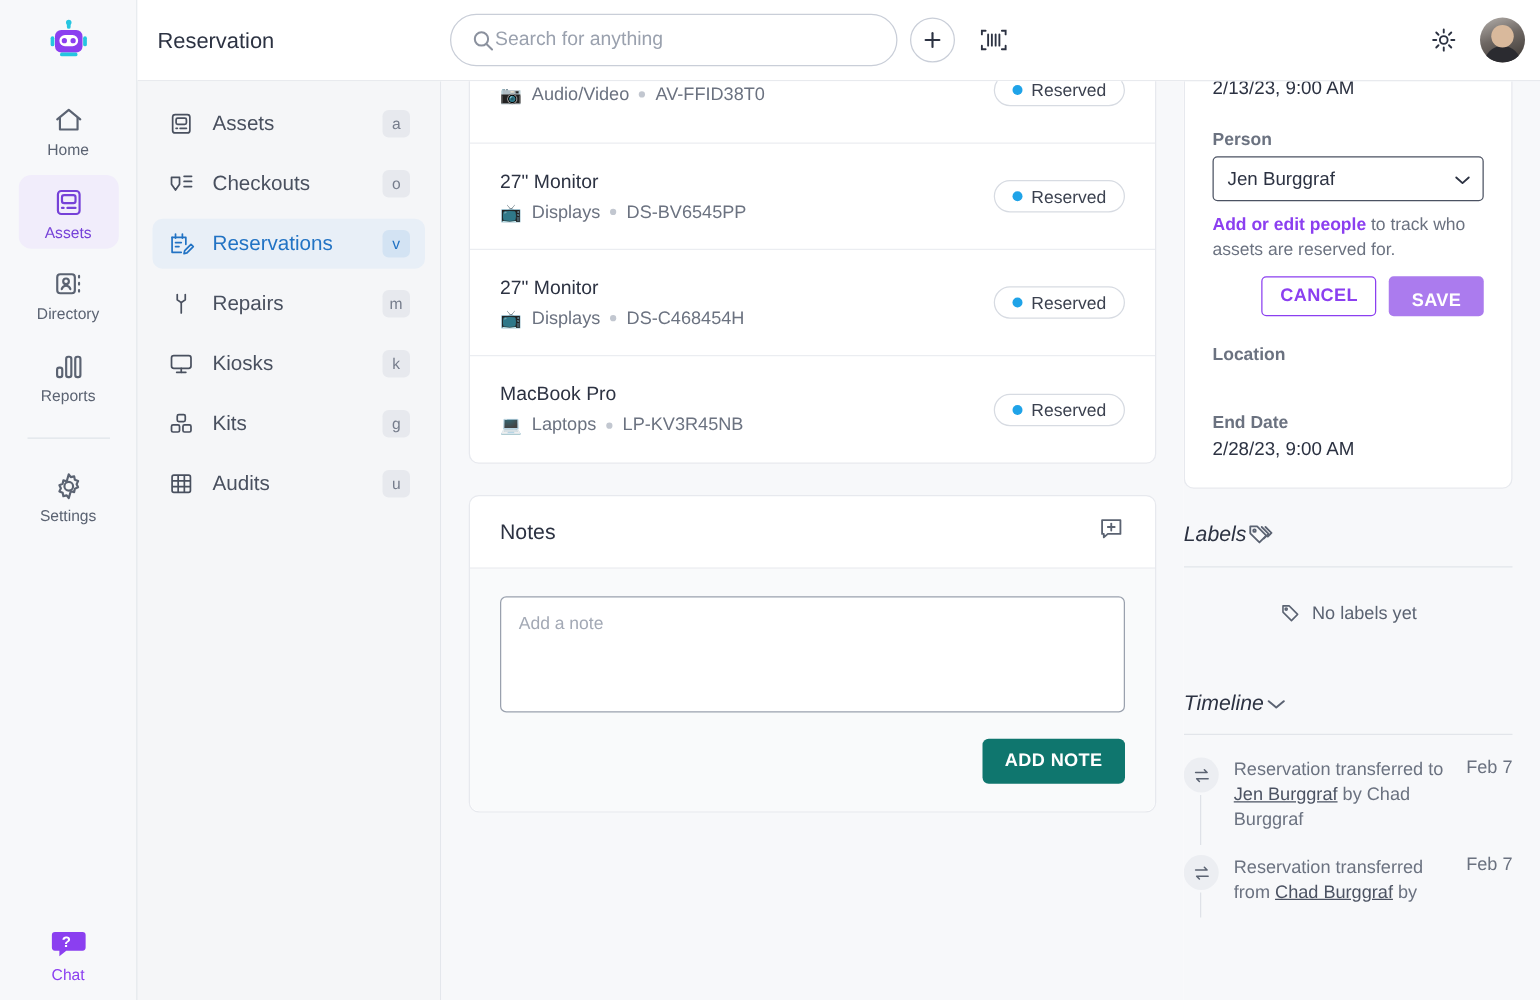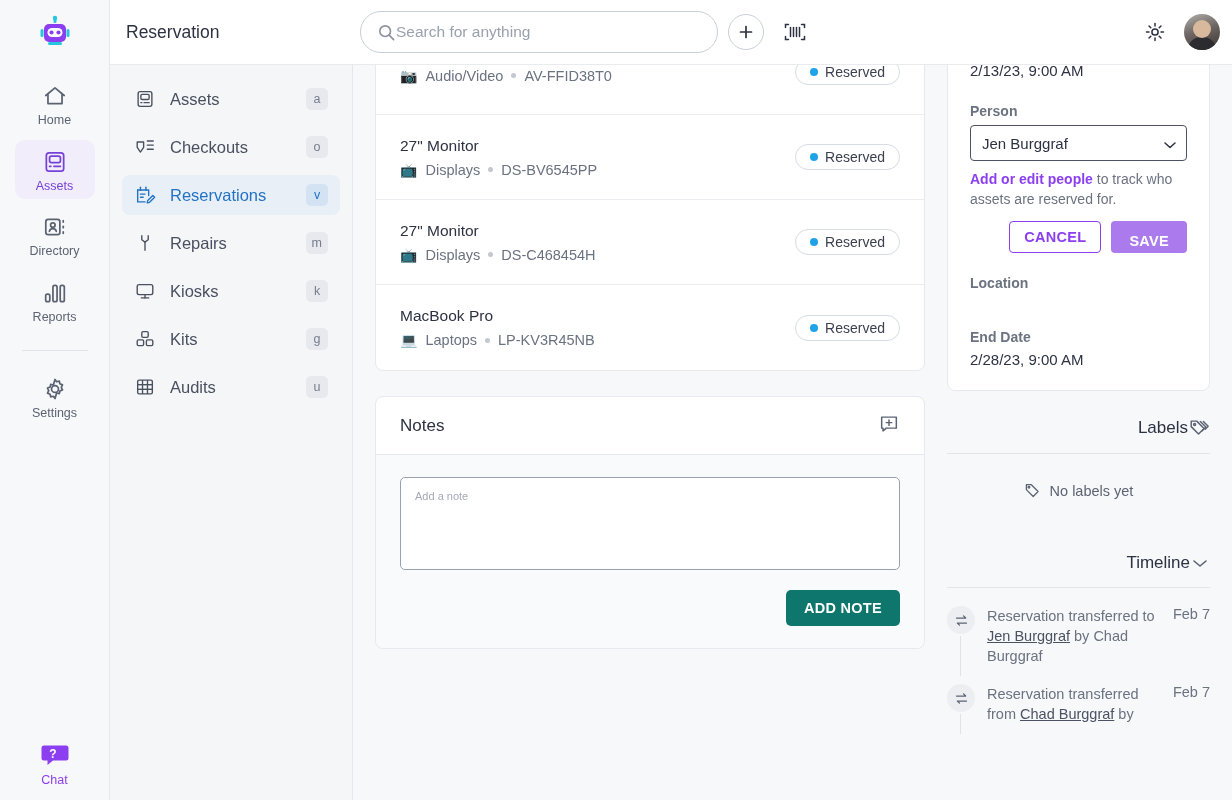--- a/index.html
+++ b/index.html
@@ -147,21 +147,21 @@
     display: flex; align-items: center; justify-content: space-between;
     border-bottom: 1px solid #e7e9ee;
   }
   .notes-title { font-size: 17px; color: #2c3242; }
   .notes-body { background: #f9fafb; padding: 22px 24px 22px; border-radius: 0 0 8px 8px; }
   .note-input {
     width: 100%; height: 93px;
     border: 1px solid #9aa1ae; border-radius: 5px;
     background: #fff; resize: none;
     font-family: "Liberation Sans", sans-serif;
-    font-size: 11px; color: #2c3242;
+    font-size: 14px; color: #2c3242;
     padding: 12px 14px;
     outline: none;
   }
   .note-input::placeholder { color: #a3a9b5; }
   .notes-actions { display: flex; justify-content: flex-end; margin-top: 16px; }
   .btn-primary {
     background: #0f766e; color: #fff; border: none;
     height: 36px; padding: 0 18px; border-radius: 5px;
     font-size: 14.5px; font-weight: 700; letter-spacing: .3px;
     font-family: "Liberation Sans", sans-serif; cursor: pointer;
@@ -200,22 +200,23 @@
     font-family: "Liberation Sans", sans-serif; cursor: pointer;
   }
   .btn-save {
     background: #ab7bee; color: #fff; border: none;
     height: 32px; padding: 12px 18px; border-radius: 4px;
     font-size: 14.5px; font-weight: 700; letter-spacing: .3px;
     font-family: "Liberation Sans", sans-serif; cursor: pointer;
   }
   .detail-section { padding: 0 0 0 0; }
   .sec-head {
-    display: flex; align-items: center; justify-content: flex-end;
+    display: flex; align-items: center; justify-content: flex-start;
     padding: 26px 0 14px;
+    font-style: italic;
   }
   .sec-title { font-size: 17px; color: #2c3242; font-weight: 500; }
   .sec-rule { height: 1px; background: #e2e5ea; }
   .empty-labels {
     display: flex; align-items: center; justify-content: center; gap: 9px;
     padding: 28px 0; font-size: 14.5px; color: #5b6372;
   }
   .tl-item { display: flex; gap: 12px; padding-top: 18px; position: relative; }
   .tl-icon {
     width: 28px; height: 28px; min-width: 28px; border-radius: 50%;

